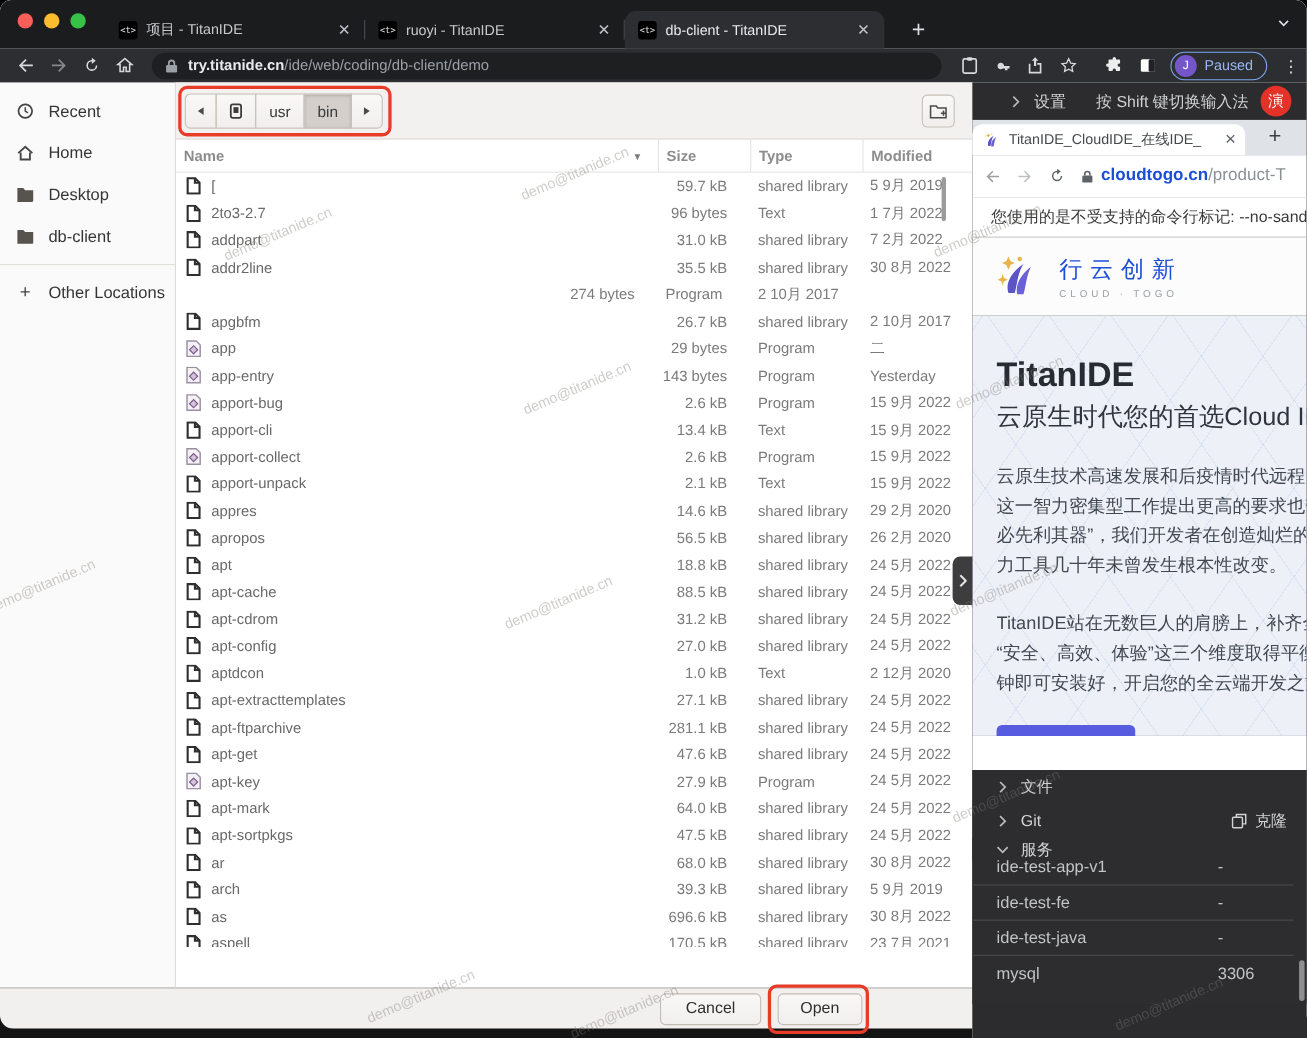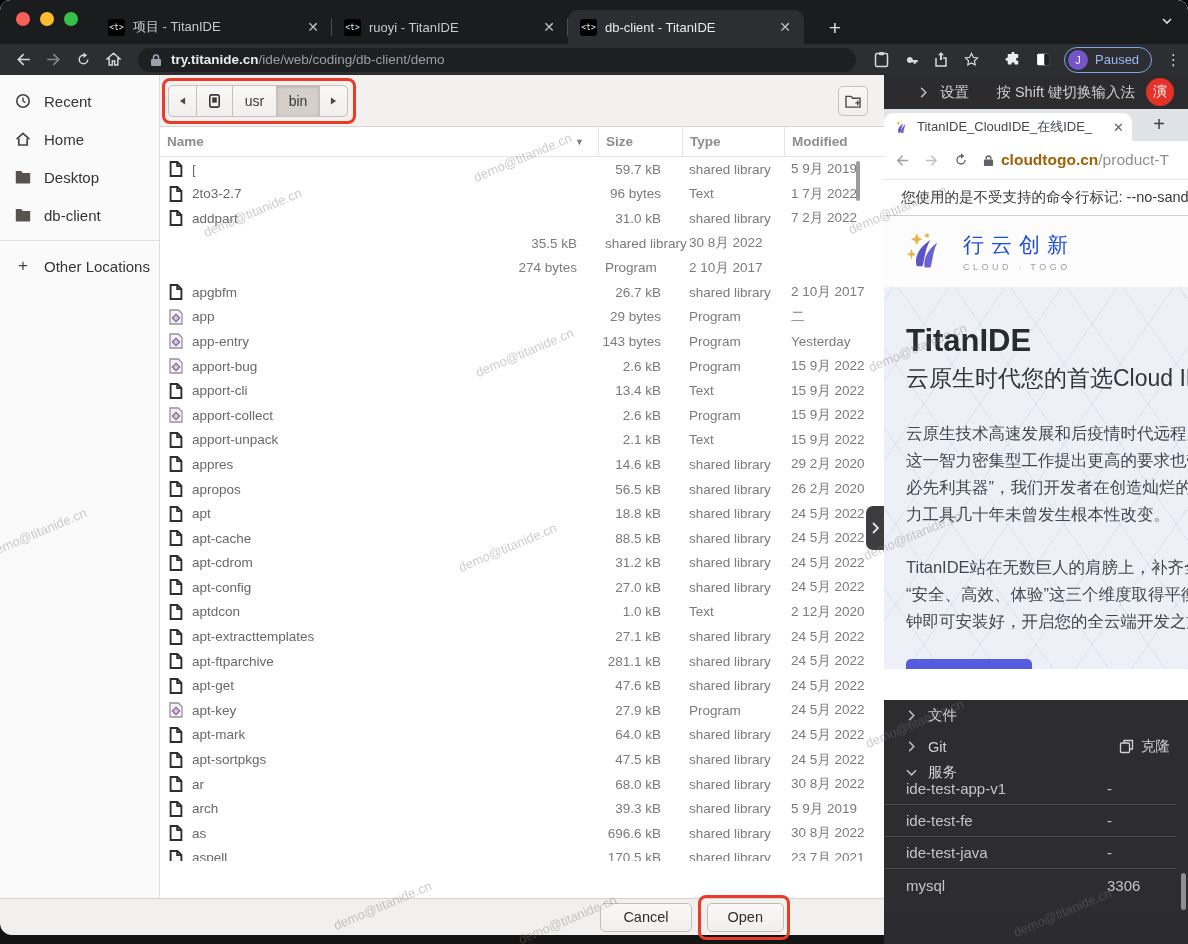--- a/index.html
+++ b/index.html
@@ -91,21 +91,21 @@
   .praction { margin-left:auto; margin-right:18px; display:flex; align-items:center; gap:7px; color:#d2d3d5; }
   .minitabbar { height:32px; background:#dfe2e6; position:relative; }
   .minitab { position:absolute; left:0; bottom:0; width:248px; height:28px; background:#fff;
              border-radius:9px 9px 0 0; display:flex; align-items:center; padding:0 8px 0 10px; gap:7px; }
   .minitab .mtitle { flex:1; font-size:13px; color:#45494d; white-space:nowrap; overflow:hidden; }
   .mplus { position:absolute; left:262px; top:3px; width:26px; height:26px; color:#3c4043; font-size:20px;
            font-weight:300; text-align:center; line-height:25px; }
   .mininav { height:39px; background:#fff; display:flex; align-items:center; border-bottom:1px solid #e6e6e6; }
   .mnavic { width:29px; display:flex; justify-content:center; flex:0 0 auto; }
   .murl { display:flex; align-items:center; gap:7px; margin-left:8px; overflow:hidden; white-space:nowrap; }
-  .murl .mhost { color:#a16207; font-size:15.5px; font-weight:bold; }
+  .murl .mhost { color:#1d4ed8; font-size:15.5px; font-weight:bold; }
   .murl .mpath { color:#8b9095; font-size:15.5px; }
   .infobar { height:36px; background:#fff; border-bottom:1px solid #cfcfcf; display:flex; align-items:center;
              padding-left:17px; font-size:14.5px; color:#3a3a3a; white-space:nowrap; overflow:hidden; }
   .brand { height:71px; background:#fcfcfd; display:flex; align-items:center; padding-left:20px; gap:13px; }
   .brandtxt .bt1 { color:#1d4ed8; font-size:21px; letter-spacing:7px; }
   .brandtxt .bt2 { color:#9ba1a9; font-size:9px; letter-spacing:3.5px; margin-top:3px; }
   .hero { height:382px; background:#edf1f7; position:relative; overflow:hidden;
           background-image:
             repeating-linear-gradient(55deg, rgba(120,150,210,.14) 0 1px, transparent 1px 46px),
             repeating-linear-gradient(-55deg, rgba(120,150,210,.14) 0 1px, transparent 1px 46px);
@@ -368,20 +368,29 @@
                   <path d="M8.2 1.2v3.9h4" fill="none" stroke="#2e2e2e" stroke-width="1.9"></path>
                 </svg>
               </span>
               <span>addpart</span>
             </div>
             <div class="fsize">31.0 kB</div>
             <div class="ftype">shared library</div>
             <div class="fmod">7 2月 2022</div>
           </div>
           <div class="frow">
+            <div class="fname">
+              <span>
+                <svg width="14" height="16" viewBox="0 0 14 16">
+                  <path d="M1.6 1h6.8L12.4 5v10H1.6z" fill="#fff" stroke="#2e2e2e" stroke-width="1.9"></path>
+                  <path d="M8.2 1.2v3.9h4" fill="none" stroke="#2e2e2e" stroke-width="1.9"></path>
+                </svg>
+              </span>
+              <span>addr2line</span>
+            </div>
             <div class="fsize">35.5 kB</div>
             <div class="ftype">shared library</div>
             <div class="fmod">30 8月 2022</div>
           </div>
           <div class="frow">
             <div class="fsize">274 bytes</div>
             <div class="ftype">Program</div>
             <div class="fmod">2 10月 2017</div>
           </div>
           <div class="frow">

